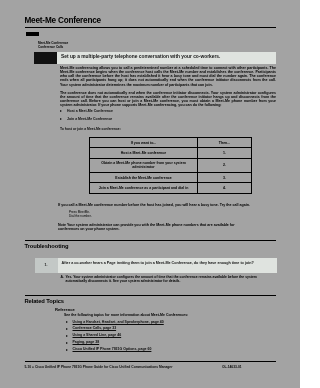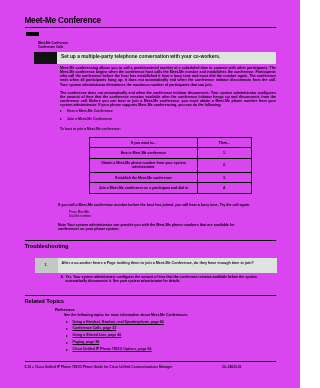--- a/index.html
+++ b/index.html
@@ -1,17 +1,17 @@
 <!DOCTYPE html>
 <html><head>
 <meta charset="utf-8">
 <style>
 html,body{margin:0;padding:0;background:#ffffff;}
 body{width:300px;height:388px;font-family:"Liberation Sans",sans-serif;color:#000;overflow:hidden;}
-.page{position:relative;width:300px;height:388px;background:#d946ef;}
+.page{position:relative;width:300px;height:388px;background:#a3a3a3;}
 .abs{position:absolute;}
 .hr{background:#000;}
 .h1{left:24.5px;top:15.6px;font-size:8.2px;font-weight:bold;line-height:9px;letter-spacing:-0.2px;color:#000;}
 .iconbar{left:25.5px;top:31.8px;width:13.5px;height:4.4px;background:#000;}
 .minor{left:38px;font-size:3.1px;line-height:3.9px;font-weight:bold;color:#000;}
 .noteicon{left:34px;top:52px;width:23px;height:11.5px;background:#111;}
 .callout{left:57px;top:52px;width:219px;height:11.5px;background:#dfe3df;}
 .callout-t{position:absolute;left:4px;top:3.2px;font-size:4.85px;font-weight:bold;line-height:4.8px;color:#141414;}
 .body{left:60px;width:216px;font-size:3.6px;line-height:4.15px;text-align:justify;color:#000;font-weight:bold;}
 .bold{font-weight:bold;}

